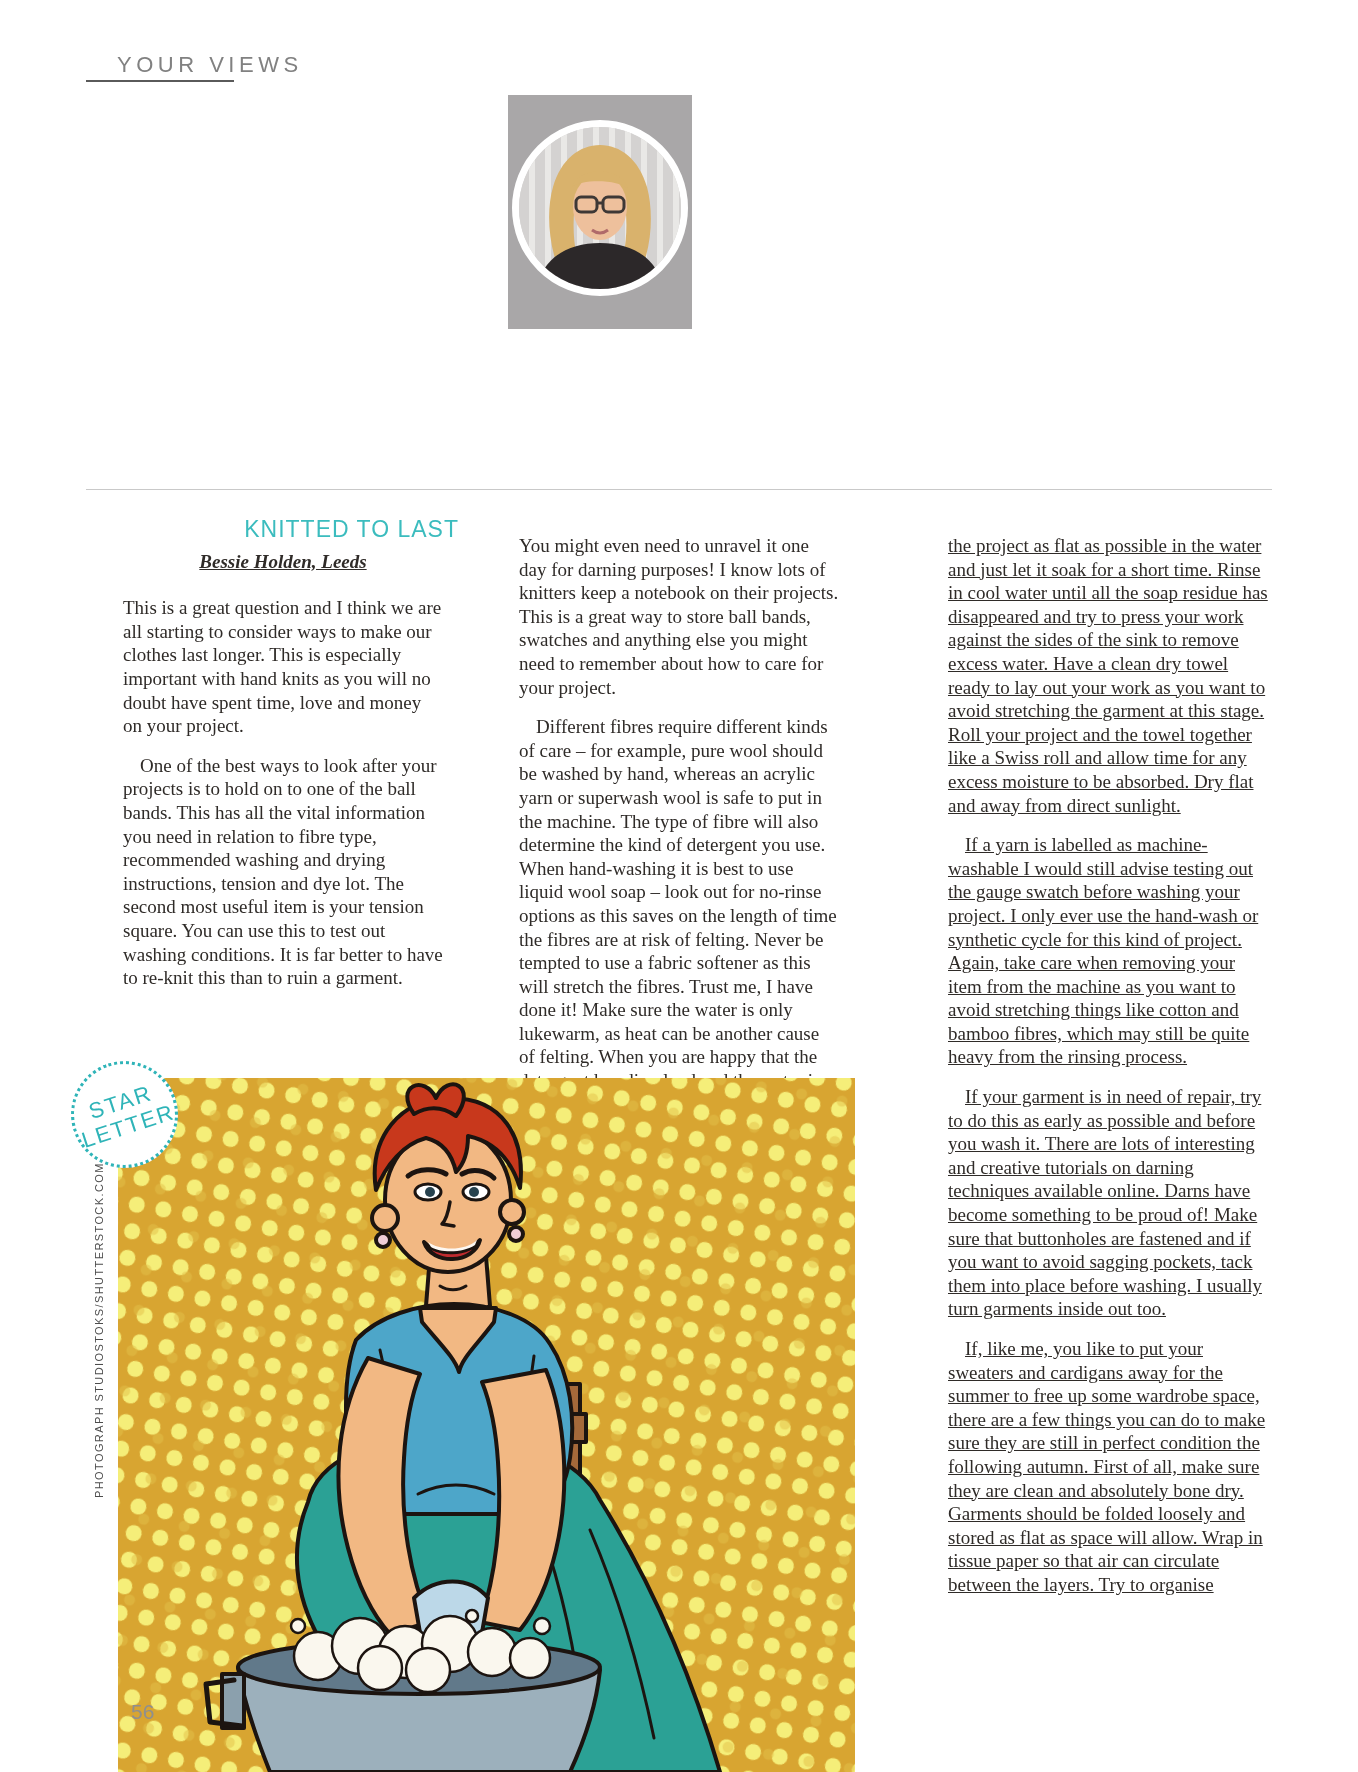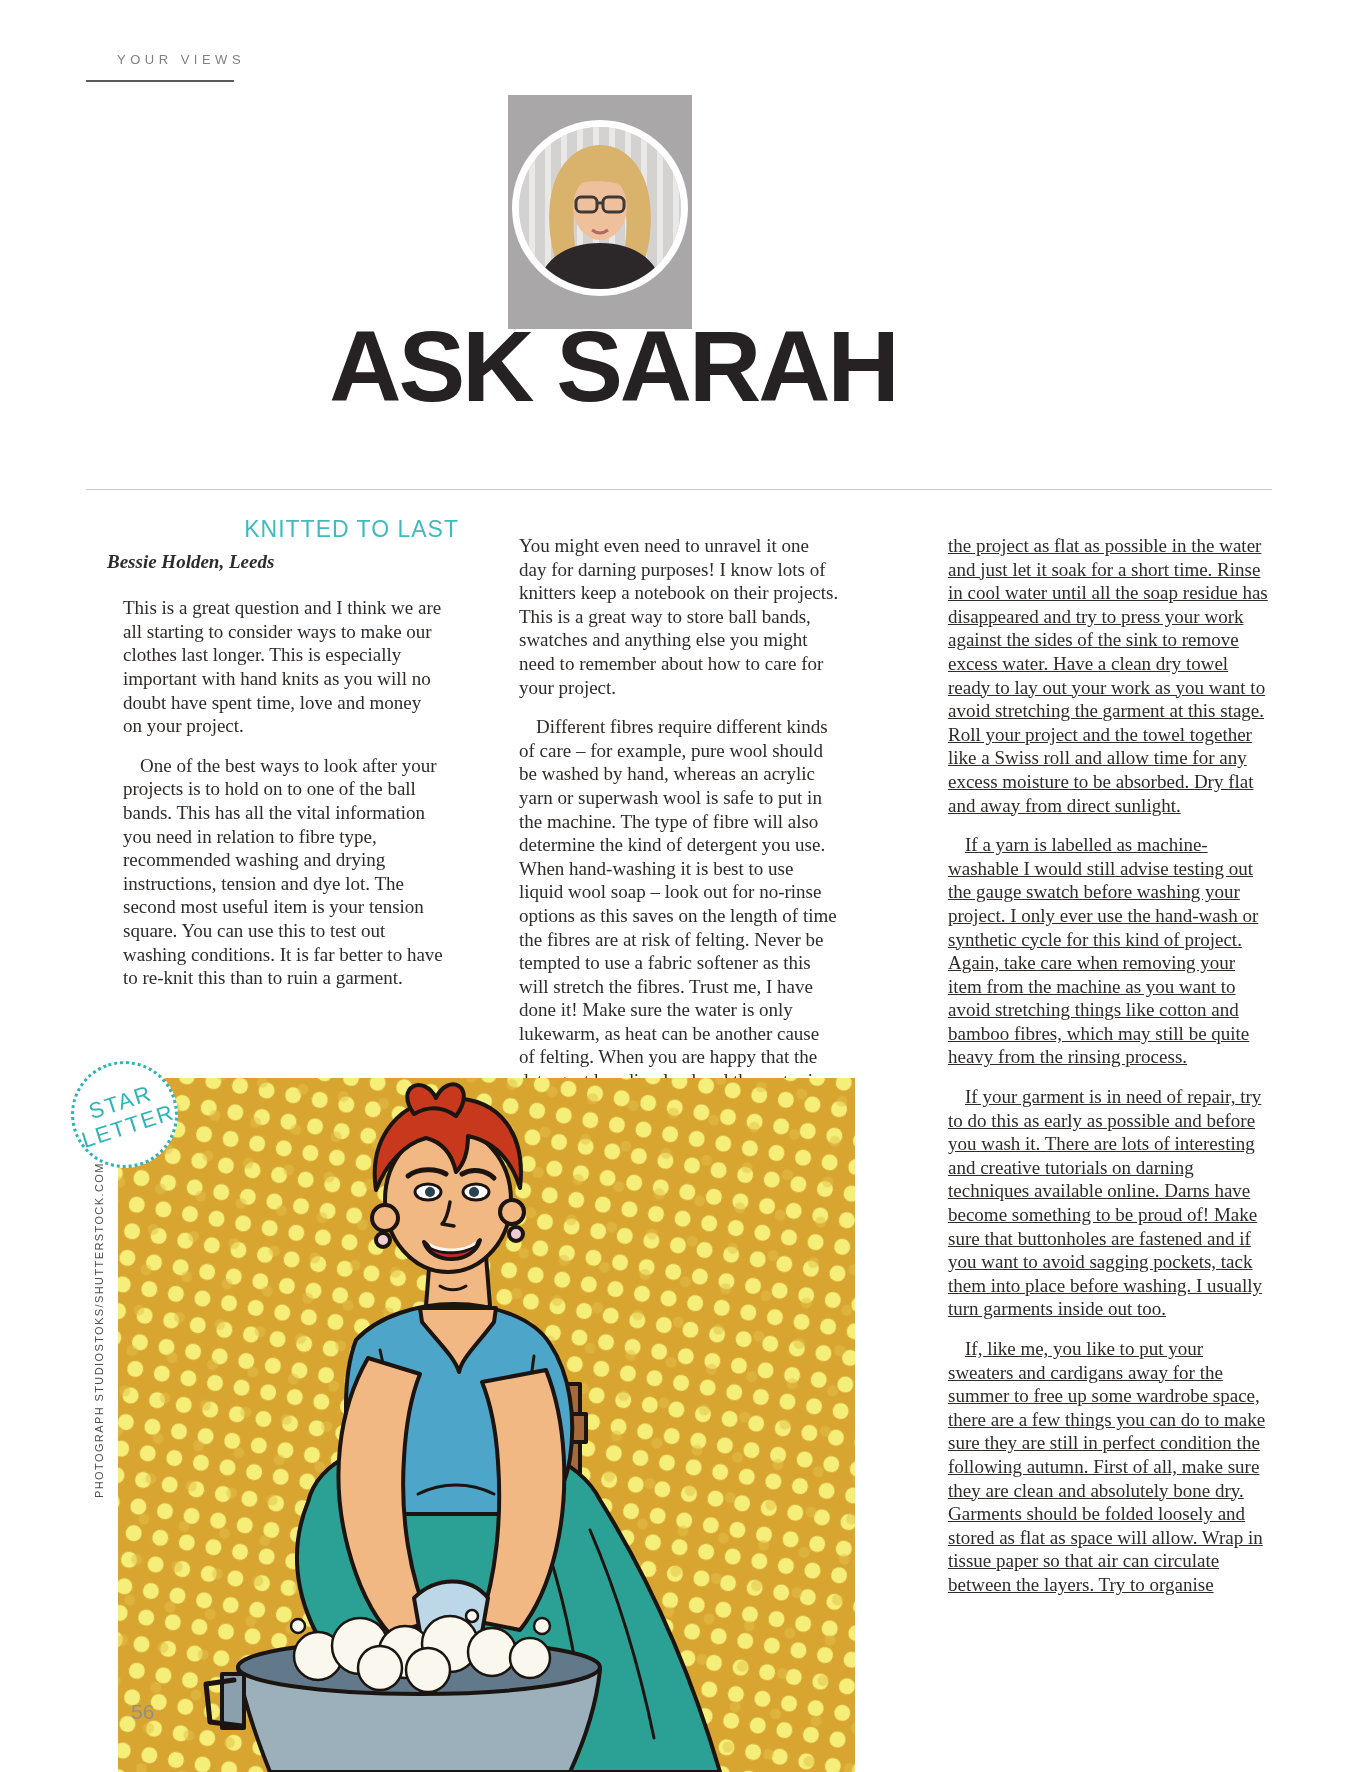--- a/index.html
+++ b/index.html
@@ -1,20 +1,20 @@
 <!DOCTYPE html>
 <html><head>
 <meta charset="utf-8">
 <style>
   html,body{margin:0;padding:0;background:#fff;}
   .page{position:relative;width:1358px;height:1772px;background:#ffffff;overflow:hidden;
         font-family:"Liberation Sans","DejaVu Sans",sans-serif;}
 
   
-  .kicker{position:absolute;left:117px;top:52px;font-size:13px;letter-spacing:4.5px;
+  .kicker{position:absolute;left:117px;top:52px;font-size:22px;letter-spacing:4.5px;
           color:#818181;font-weight:400;}
   .kicker-rule{position:absolute;left:86px;top:80px;width:148px;height:2px;background:#5a5a5a;}
 
   
   .avatar-box{position:absolute;left:508px;top:95px;width:184px;height:234px;background:#a9a7a8;}
   .avatar-ring{position:absolute;left:512px;top:120px;width:162px;height:162px;border-radius:50%;
                border:7px solid #fff;overflow:hidden;background:#d6d4d3;}
   .avatar-ring svg{display:block;}
 
   
@@ -26,21 +26,21 @@
 
   
   .col{position:absolute;top:518px;width:352px;
        font-family:"Liberation Serif","DejaVu Serif",serif;
        font-size:19px;line-height:23.6px;color:#2f2b28;}
   .col-1{left:107px;} .col-2{left:503px;} .col-3{left:932px;text-decoration:underline;}
   .section-heading{font-family:"Liberation Sans","DejaVu Sans",sans-serif;
                    font-size:23px;letter-spacing:1px;color:#3bbcbe;font-weight:400;
                    margin:0 0 8px 0;text-align:right;}
   .question{margin:0;}
-  .attribution{margin:2px 0 0 0;text-align:left;font-weight:bold;font-style:italic;}
+  .attribution{margin:2px 0 0 0;text-align:center;font-weight:bold;font-style:italic;text-decoration:underline;}
   .para{margin:16px;}
   .para.gap{margin-top:23px;}
   .para.indent{text-indent:17px;}
 
   
   .illustration{position:absolute;left:118px;top:1078px;width:737px;height:694px;}
   .illustration svg{display:block;}
 
   
   .badge{position:absolute;left:71px;top:1061px;width:101px;height:101px;border-radius:50%;
@@ -80,21 +80,20 @@
       <g fill="none" stroke="#3e3836" stroke-width="3">
         <rect x="57" y="70" width="21" height="15" rx="5"></rect>
         <rect x="84" y="70" width="21" height="15" rx="5"></rect>
         <path d="M78 76 L 84 76"></path>
       </g>
       <path d="M73 103 q 8 6 16 0" stroke="#b06a6a" stroke-width="3" fill="none"></path>
       <path d="M18 162 C 23 130 50 116 81 116 C 112 116 139 130 144 162 Z" fill="#2c2829"></path>
     </svg>
   </div>
 
-  <div class="title">ASK SARAH</div>
   <div class="divider"></div>
 
   <div class="col col-1">
     <h2 class="section-heading">KNITTED TO LAST</h2>
     <p class="attribution">Bessie Holden, Leeds</p>
     <p class="para gap">This is a great question and I think we are all starting to consider ways to make our clothes last longer. This is especially important with hand knits as you will no doubt have spent time, love and money on your project.</p>
     <p class="para indent">One of the best ways to look after your projects is to hold on to one of the ball bands. This has all the vital information you need in relation to fibre type, recommended washing and drying instructions, tension and dye lot. The second most useful item is your tension square. You can use this to test out washing conditions. It is far better to have to re-knit this than to ruin a garment.</p>
   </div>
 
   <div class="col col-2">

